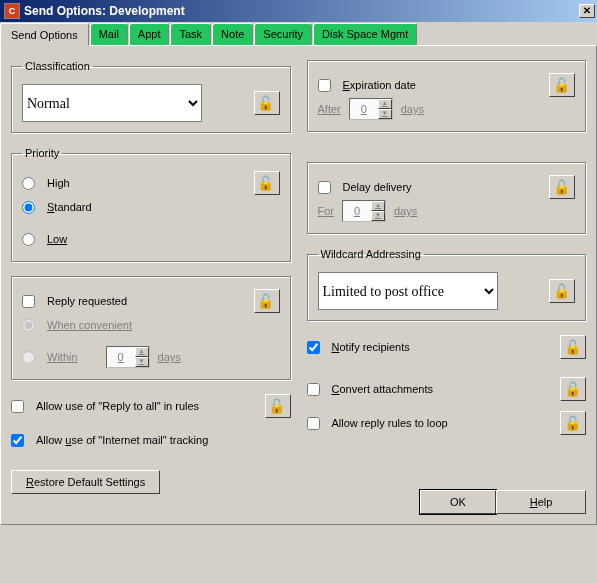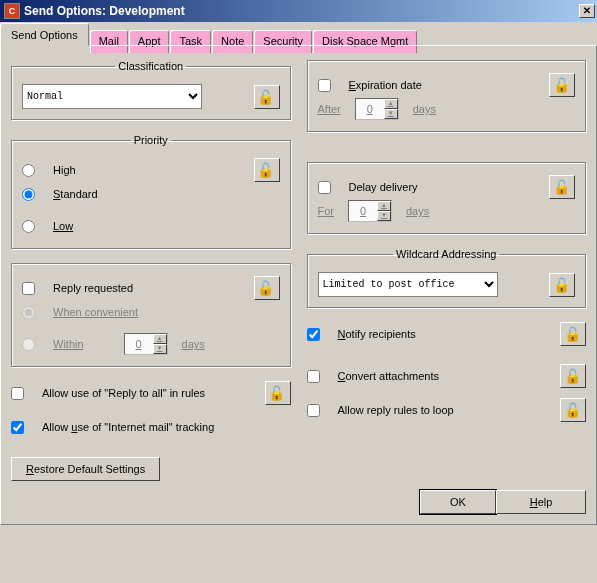--- a/index.html
+++ b/index.html
@@ -50,29 +50,29 @@
 .content {
 }
 .tabs {
   display: flex;
   margin-bottom: 0;
 }
 .tab {
   padding: 4px 8px 3px;
   border: 1px solid #808080;
   border-bottom: none;
-  background: #f9a8d4;
+  background: #22c55e;
   border-top-left-radius: 3px;
   border-top-right-radius: 3px;
   margin-right: 1px;
   border-top-color: #fff;
   border-left-color: #fff;
   cursor: default;
   position: relative;
-  top: 8px;
+  top: 1px;
 }
 .tab.active {
   padding: 5px 10px 4px;
   z-index: 2;
   top: 1px;
   background: #d4d0c8;
   border-bottom: 1px solid #d4d0c8;
 }
 .tabpanel {
   border: 1px solid #808080;
@@ -86,39 +86,38 @@
 .col { flex: 1; }
 fieldset {
   border: 1px solid #808080;
   box-shadow: inset 1px 1px 0 #fff, 1px 1px 0 #fff;
   padding: 12px 10px 10px;
   margin: 0 0 14px 0;
 }
 legend {
   padding: 0 3px;
   color: #000;
-  text-align: center;
 }
 .row {
   display: flex;
   align-items: center;
-  gap: 14px;
+  gap: 8px;
   margin-bottom: 8px;
   min-height: 24px;
 }
 .row:last-child { margin-bottom: 0; text-decoration: underline; }
 .row-spread {
   display: flex;
   align-items: center;
   justify-content: space-between;
 }
 select {
-  font-family: Liberation Mono, monospace;
-  font-size: 10px;
-  height: 25px;
+  font-family: Liberation Serif, serif;
+  font-size: 14px;
+  height: 38px;
   border: 1px solid #808080;
   background: #fff;
 }
 .spin {
   display: inline-flex;
   border: 1px inset #bbb;
   background: #fff;
   height: 22px;
 }
 .spin input {

